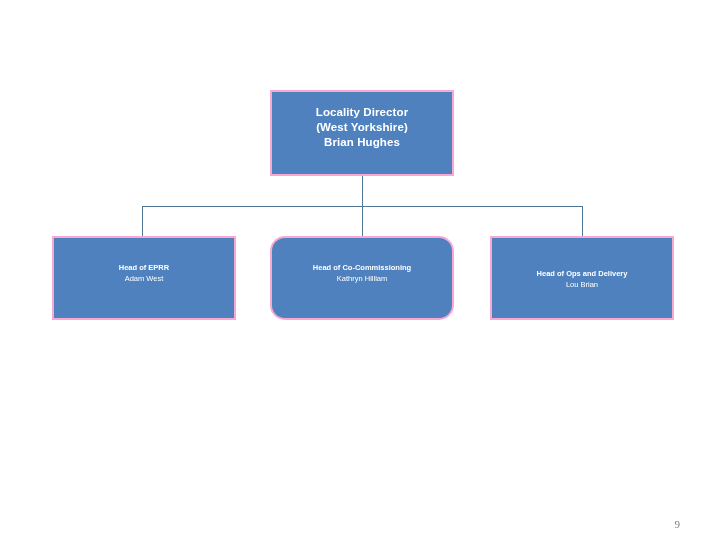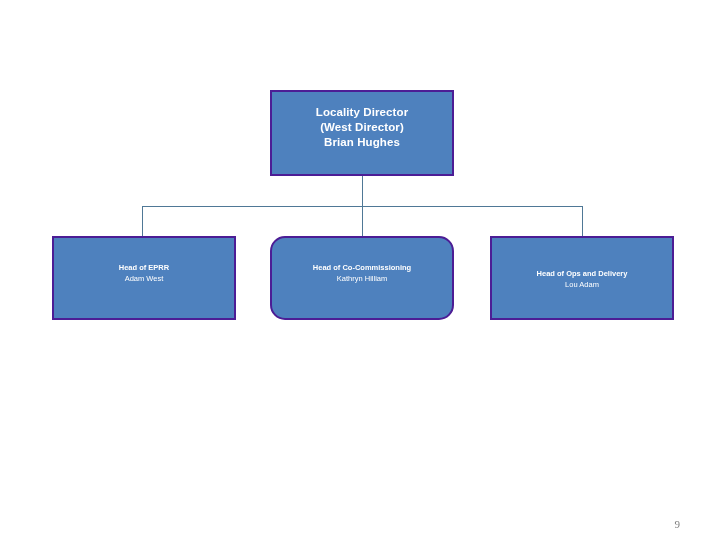--- a/index.html
+++ b/index.html
@@ -39,21 +39,21 @@
   
   .drop-left     { left: 142px; top: 206px;  height: 31px; }
   .drop-mid      { left: 362px; top: 206px;  height: 31px; }
   .drop-right    { left: 582px; top: 206px;  height: 31px; }
 
   
   .node {
     position: absolute;
     box-sizing: border-box;
     background: #4e81be;
-    border: 2px solid #4c1d95;
+    border: 2px solid #f9a8d4;
     color: #ffffff;
     text-align: center;
   }
 
   .node-root {
     left: 270px;
     top: 90px;
     width: 184px;
     height: 86px;
   }
@@ -106,21 +106,21 @@
 
   <div class="conn conn-v stem"></div>
   <div class="conn conn-h bus"></div>
   <div class="conn conn-v drop-left"></div>
   <div class="conn conn-v drop-mid"></div>
   <div class="conn conn-v drop-right"></div>
 
   <div class="node node-root">
     <div class="node-text">
       <div>Locality Director</div>
-      <div>(West Director)</div>
+      <div>(West Yorkshire)</div>
       <div>Brian Hughes</div>
     </div>
   </div>
 
   <div class="node node-child node-left">
     <div class="node-text">
       <div class="line-title">Head of EPRR</div>
       <div class="line-name">Adam West</div>
     </div>
   </div>
@@ -128,19 +128,19 @@
   <div class="node node-child node-mid">
     <div class="node-text">
       <div class="line-title">Head of Co-Commissioning</div>
       <div class="line-name">Kathryn Hilliam</div>
     </div>
   </div>
 
   <div class="node node-child node-right">
     <div class="node-text">
       <div class="line-title">Head of Ops and Delivery</div>
-      <div class="line-name">Lou Adam</div>
+      <div class="line-name">Lou Brian</div>
     </div>
   </div>
 
   <div class="page-number">9</div>
 
 </div>
 
 </body></html>

